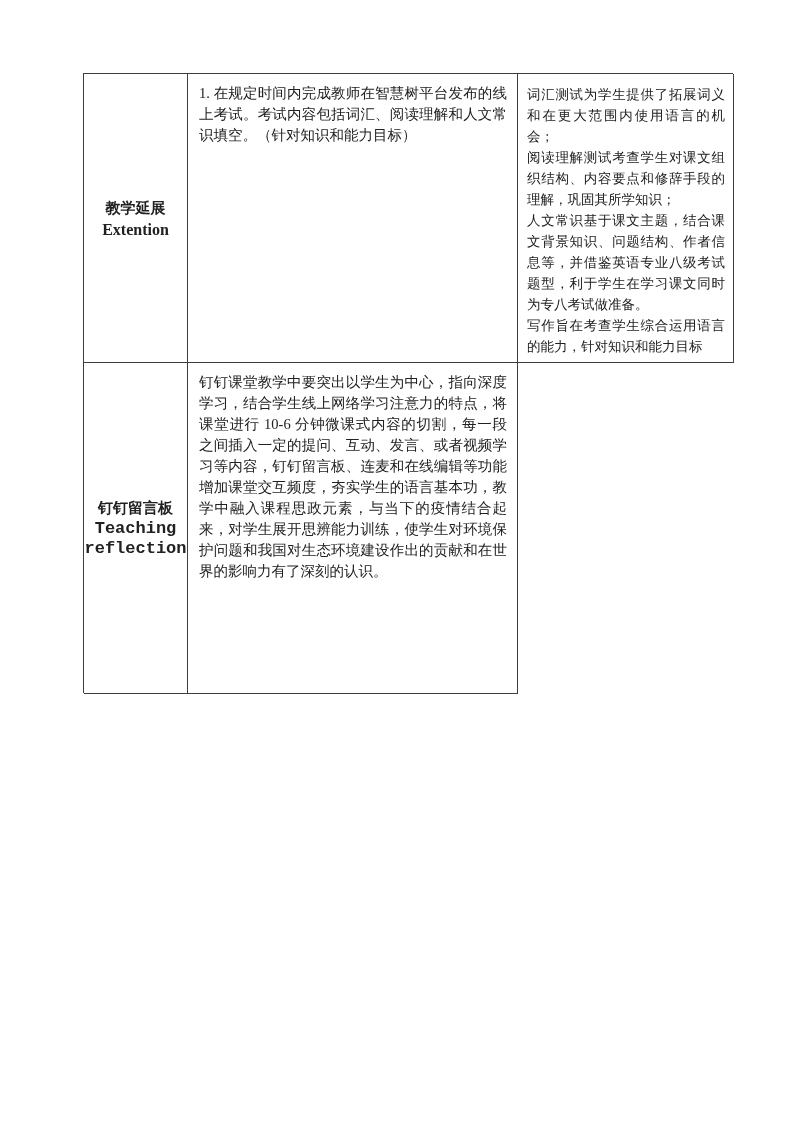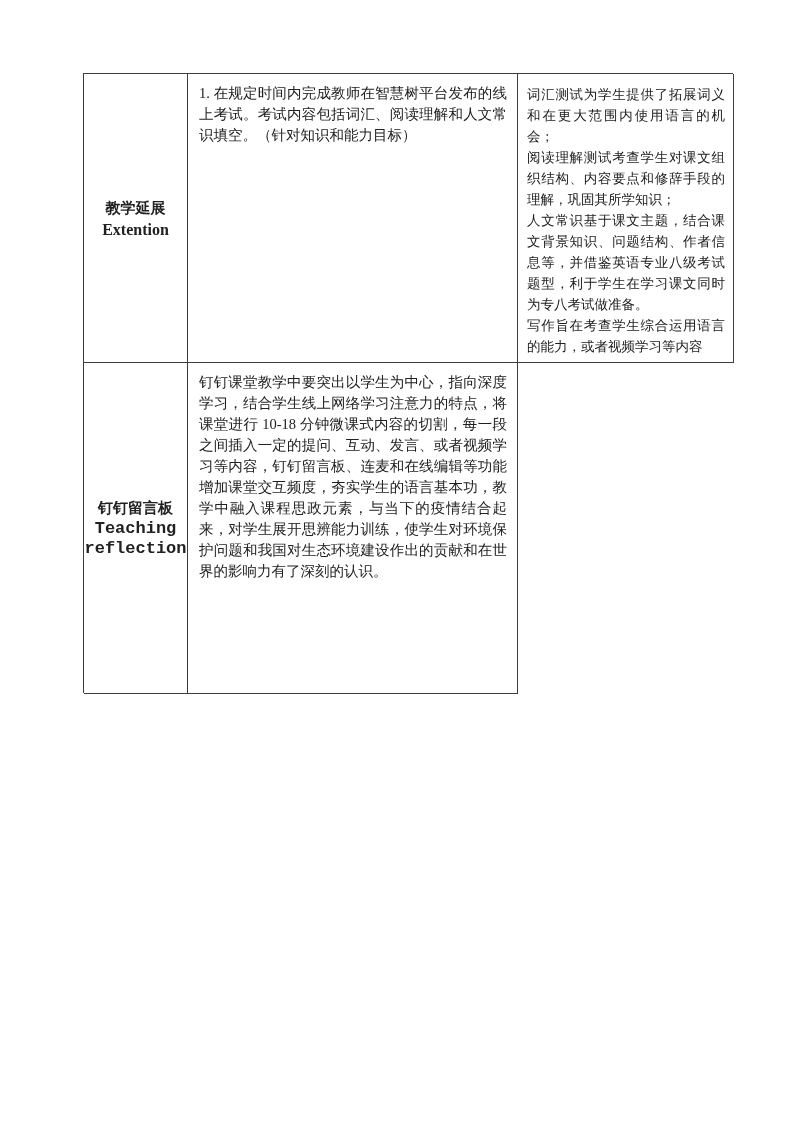--- a/index.html
+++ b/index.html
@@ -86,24 +86,24 @@
     <span class="zh">教学延展</span>
     <span class="en serif">Extention</span>
   </div>
   <div class="cell body-mid">
     <p>1. 在规定时间内完成教师在智慧树平台发布的线上考试。考试内容包括词汇、阅读理解和人文常识填空。（针对知识和能力目标）</p>
   </div>
   <div class="cell body-right">
     <p>词汇测试为学生提供了拓展词义和在更大范围内使用语言的机会；</p>
     <p>阅读理解测试考查学生对课文组织结构、内容要点和修辞手段的理解，巩固其所学知识；</p>
     <p>人文常识基于课文主题，结合课文背景知识、问题结构、作者信息等，并借鉴英语专业八级考试题型，利于学生在学习课文同时为专八考试做准备。</p>
-    <p>写作旨在考查学生综合运用语言的能力，或者视频学习等内容</p>
+    <p>写作旨在考查学生综合运用语言的能力，针对知识和能力目标</p>
   </div>
 
   <div class="cell header">
     <span class="zh">钉钉留言板</span>
     <span class="en mono">Teaching reflection</span>
   </div>
   <div class="cell body-mid">
-    <p>钉钉课堂教学中要突出以学生为中心，指向深度学习，结合学生线上网络学习注意力的特点，将课堂进行 10-18 分钟微课式内容的切割，每一段之间插入一定的提问、互动、发言、或者视频学习等内容，钉钉留言板、连麦和在线编辑等功能增加课堂交互频度，夯实学生的语言基本功，教学中融入课程思政元素，与当下的疫情结合起来，对学生展开思辨能力训练，使学生对环境保护问题和我国对生态环境建设作出的贡献和在世界的影响力有了深刻的认识。</p>
+    <p>钉钉课堂教学中要突出以学生为中心，指向深度学习，结合学生线上网络学习注意力的特点，将课堂进行 10-6 分钟微课式内容的切割，每一段之间插入一定的提问、互动、发言、或者视频学习等内容，钉钉留言板、连麦和在线编辑等功能增加课堂交互频度，夯实学生的语言基本功，教学中融入课程思政元素，与当下的疫情结合起来，对学生展开思辨能力训练，使学生对环境保护问题和我国对生态环境建设作出的贡献和在世界的影响力有了深刻的认识。</p>
   </div>
 
 </div>
 
 </body></html>

